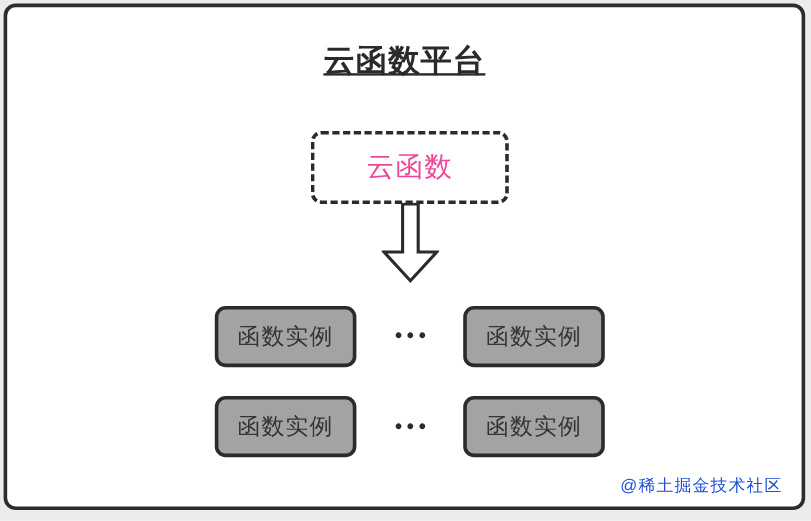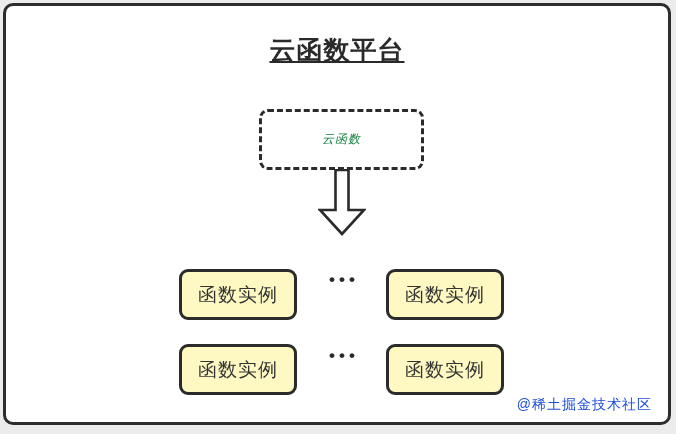--- a/index.html
+++ b/index.html
@@ -43,47 +43,45 @@
     top: 103px;
     width: 165px;
     height: 61px;
     box-sizing: border-box;
     border: 3px dashed #2b2b2b;
     border-radius: 9px;
     background: #ffffff;
     display: flex;
     align-items: center;
     justify-content: center;
-    font-size: 12px;
-    color: #15803d;
+    font-size: 23px;
+    color: #ec4899;
     letter-spacing: 1px;
-    font-style: italic;
   }
   .down-arrow {
     position: absolute;
     left: 312px;
     top: 163px;
     width: 48px;
     height: 67px;
   }
   .inst-box {
     position: absolute;
     width: 118px;
     height: 51px;
     box-sizing: border-box;
     border: 3px solid #2b2b2b;
     border-radius: 9px;
-    background: #fef9c3;
+    background: #a3a3a3;
     display: flex;
     align-items: center;
     justify-content: center;
     font-size: 19px;
     color: #333333;
     letter-spacing: 1px;
-    margin-top: 14px;
   }
   .inst-r1-left  { left: 173px; top: 249px; }
   .inst-r1-right { left: 380px; top: 249px; }
   .inst-r2-left  { left: 173px; top: 324px; }
   .inst-r2-right { left: 380px; top: 324px; }
   .ellipsis {
     position: absolute;
     left: 312px;
     width: 52px;
     height: 20px;

